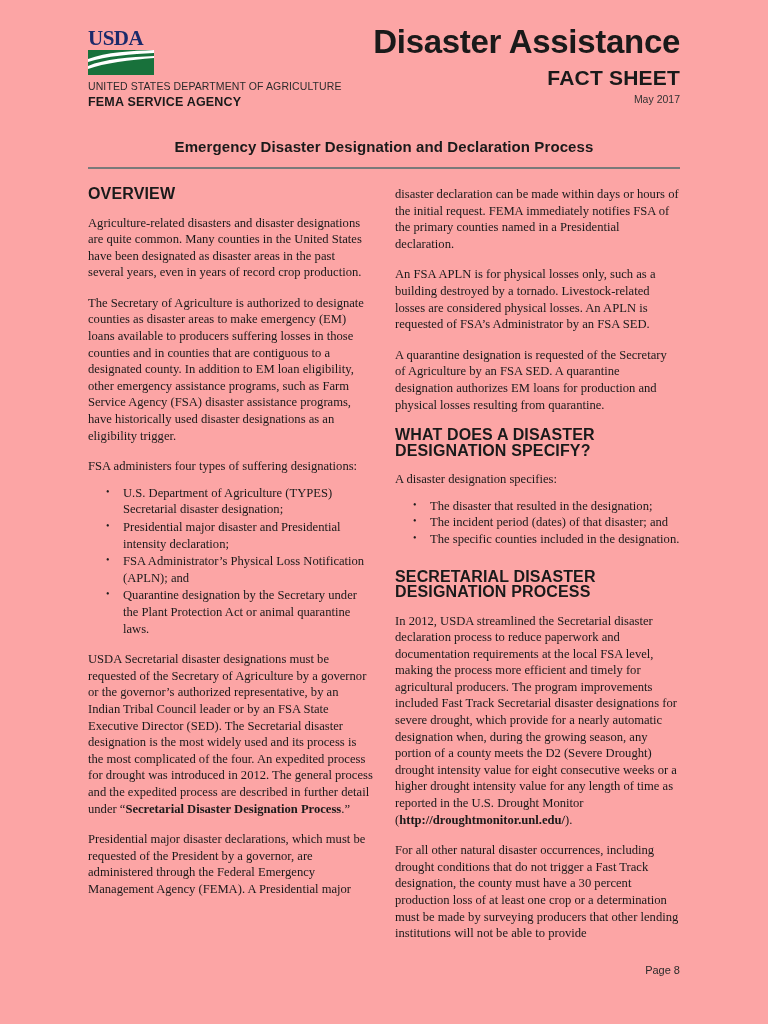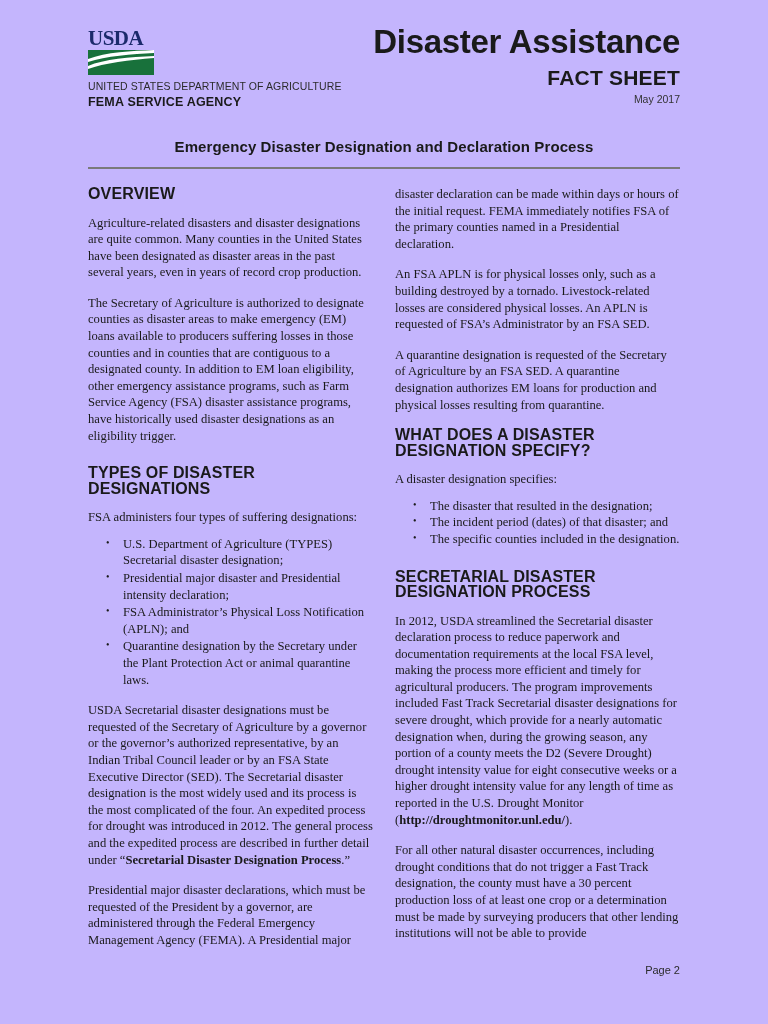--- a/index.html
+++ b/index.html
@@ -13,21 +13,21 @@
     position: relative;
     font-family: "Liberation Serif", serif;
     color: #000000;
     overflow: hidden;
   }
   .page {
     position: absolute;
     left: 0; top: 0;
     width: 768px;
     height: 1024px;
-    background: #c4b5fd;
+    background: #fca5a5;
   }
   .content {
     position: absolute;
     left: 88px;
     top: 24px;
     width: 592px;
   }
 
   
   .header {
@@ -228,21 +228,20 @@
       <hr class="rule">
     </div>
 
     <div class="columns">
 
       <div class="col">
         <h2 class="section">OVERVIEW</h2>
         <p class="body">Agriculture-related disasters and disaster designations are quite common. Many counties in the United States have been designated as disaster areas in the past several years, even in years of record crop production.</p>
         <p class="body">The Secretary of Agriculture is authorized to designate counties as disaster areas to make emergency (EM) loans available to producers suffering losses in those counties and in counties that are contiguous to a designated county. In addition to EM loan eligibility, other emergency assistance programs, such as Farm Service Agency (FSA) disaster assistance programs, have historically used disaster designations as an eligibility trigger.</p>
 
-        <h2 class="section spaced">TYPES OF DISASTER DESIGNATIONS</h2>
         <p class="body tight">FSA administers four types of suffering designations:</p>
         <ul class="bullets">
           <li>U.S. Department of Agriculture (TYPES) Secretarial disaster designation;</li>
           <li>Presidential major disaster and Presidential intensity declaration;</li>
           <li>FSA Administrator’s Physical Loss Notification (APLN); and</li>
           <li>Quarantine designation by the Secretary under the Plant Protection Act or animal quarantine laws.</li>
         </ul>
 
         <p class="body"><span>USDA Secretarial disaster designations must be requested of the Secretary of Agriculture by a governor or the governor’s authorized representative, by an Indian Tribal Council leader or by an FSA State Executive Director (SED). The Secretarial disaster designation is the most widely used and its process is the most complicated of the four. An expedited process for drought was introduced in 2012. The general process and the expedited process are described in further detail under “</span><b class="strong">Secretarial Disaster Designation Process</b><span>.”</span></p>
 
@@ -263,14 +262,14 @@
         </ul>
 
         <h2 class="section spaced">SECRETARIAL DISASTER DESIGNATION PROCESS</h2>
         <p class="body"><span>In 2012, USDA streamlined the Secretarial disaster declaration process to reduce paperwork and documentation requirements at the local FSA level, making the process more efficient and timely for agricultural producers. The program improvements included Fast Track Secretarial disaster designations for severe drought, which provide for a nearly automatic designation when, during the growing season, any portion of a county meets the D2 (Severe Drought) drought intensity value for eight consecutive weeks or a higher drought intensity value for any length of time as reported in the U.S. Drought Monitor (</span><b class="strong">http://droughtmonitor.unl.edu/</b><span>).</span></p>
 
         <p class="body">For all other natural disaster occurrences, including drought conditions that do not trigger a Fast Track designation, the county must have a 30 percent production loss of at least one crop or a determination must be made by surveying producers that other lending institutions will not be able to provide</p>
       </div>
     </div>
   </div>
 
-  <div class="page-num">Page 2</div>
+  <div class="page-num">Page 8</div>
 </div>
 
 </body></html>

